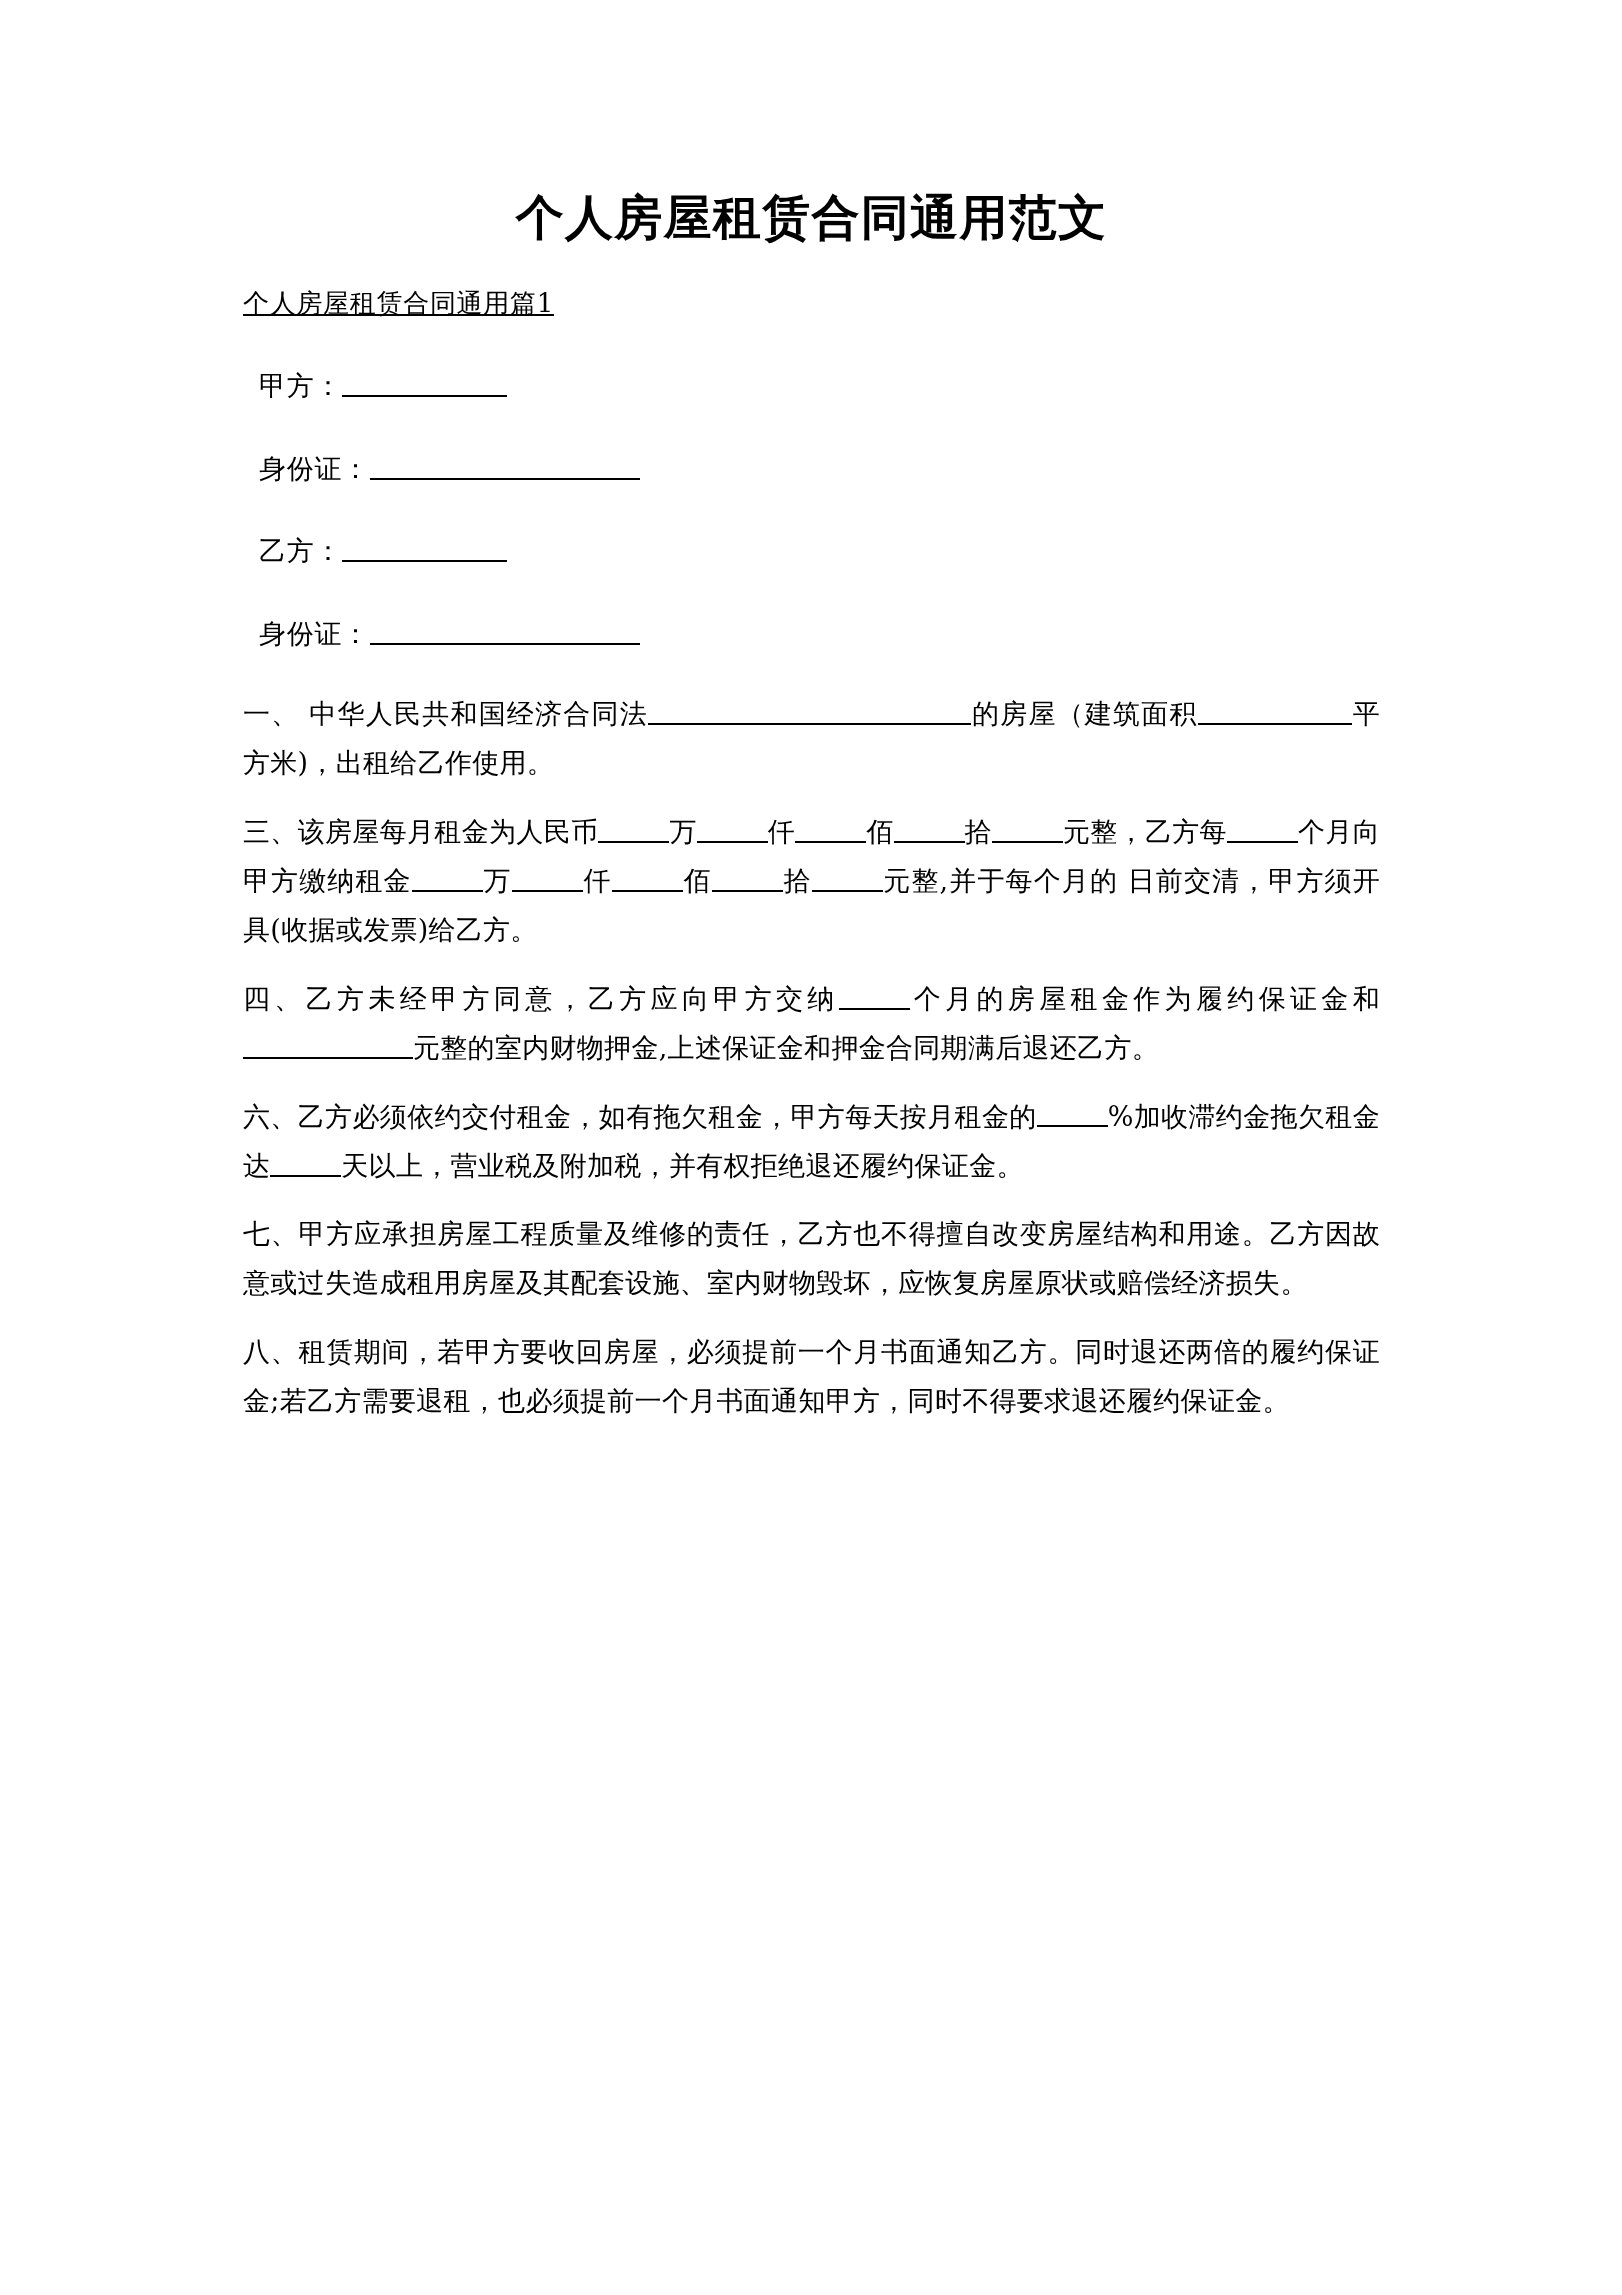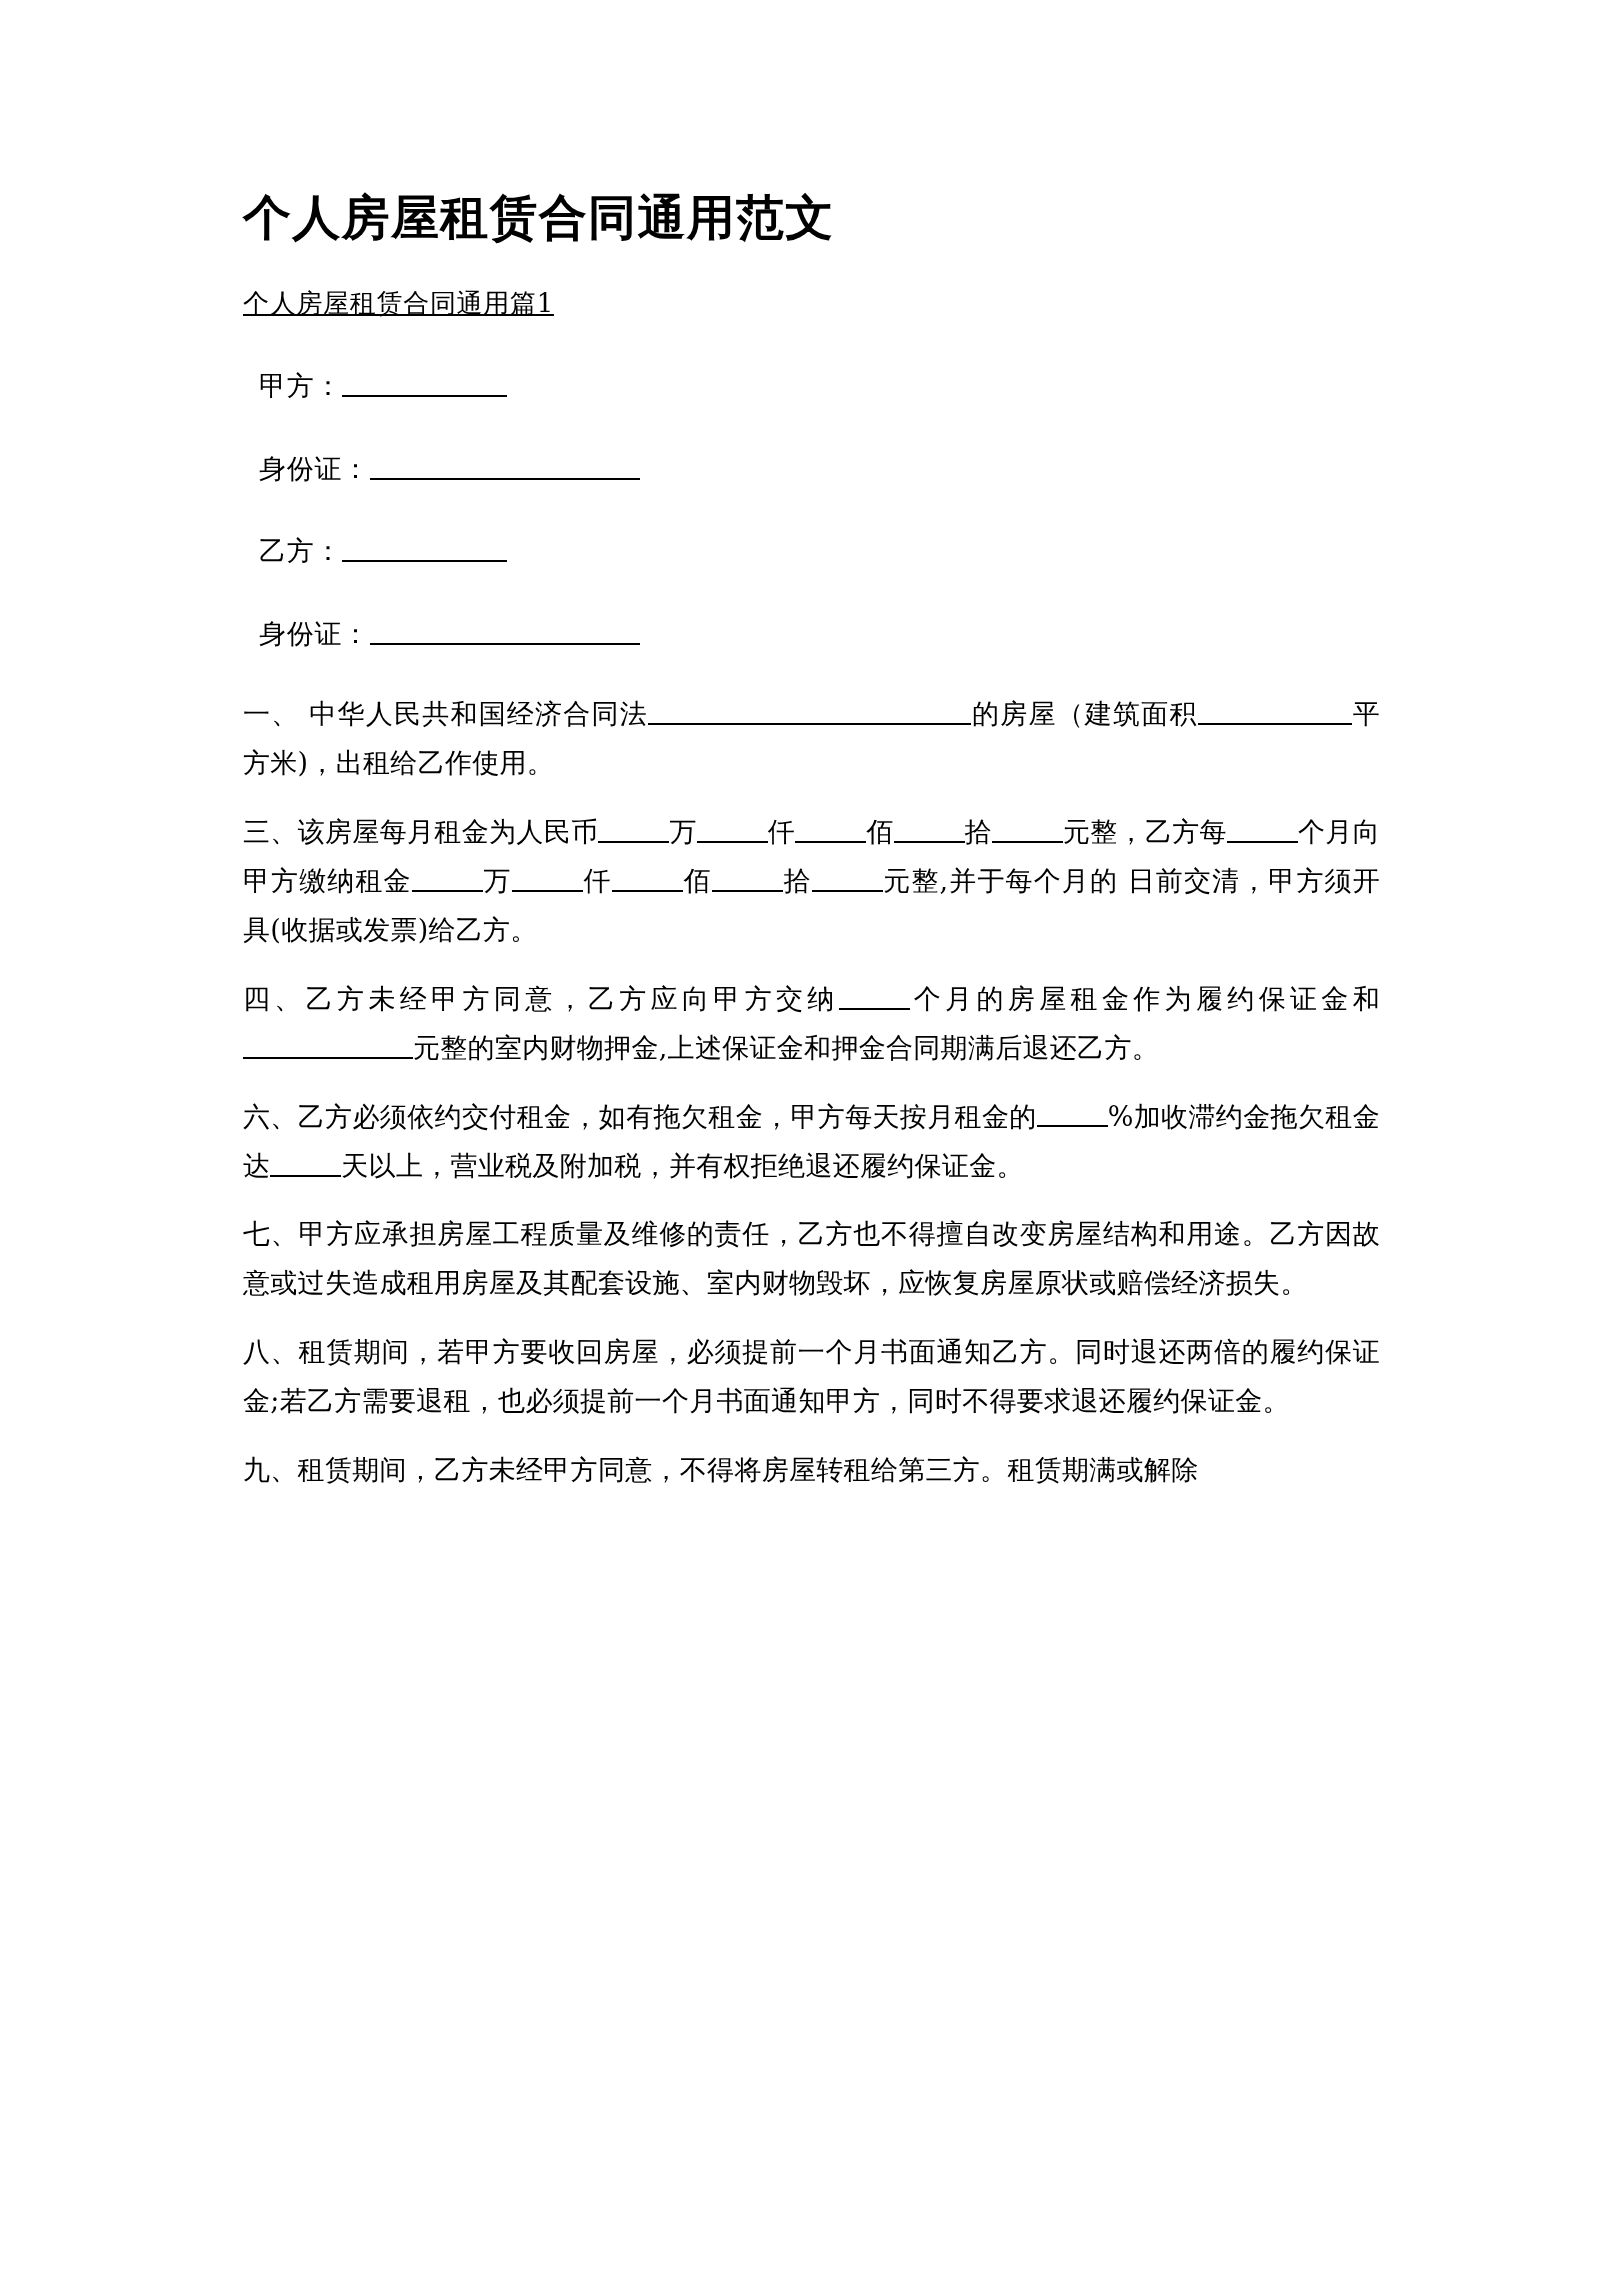--- a/index.html
+++ b/index.html
@@ -25,20 +25,21 @@
     top: 0;
     width: 1137px;
   }
 
   
   .doc-title {
     font-family: "DejaVu Serif", "Liberation Serif", serif;
     font-weight: bold;
     font-size: 48px;
     line-height: 1.25;
+    text-align: center;
     letter-spacing: 1.3px;
     margin: 0;
     padding-top: 187px;
     padding-bottom: 0;
     white-space: pre;
   }
 
   
   .doc-subtitle {
     font-size: 26px;
@@ -138,17 +139,16 @@
 
 
     <p class="para">
       <span>六、乙方必须依约交付租金，如有拖欠租金，甲方每天按月租金的</span><span class="blank blank-s"></span><span>%加收滞约金拖欠租金达</span><span class="blank blank-s"></span><span>天以上，营业税及附加税，并有权拒绝退还履约保证金。</span>
     </p>
 
     <p class="para">七、甲方应承担房屋工程质量及维修的责任，乙方也不得擅自改变房屋结构和用途。乙方因故意或过失造成租用房屋及其配套设施、室内财物毁坏，应恢复房屋原状或赔偿经济损失。</p>
 
     <p class="para">八、租赁期间，若甲方要收回房屋，必须提前一个月书面通知乙方。同时退还两倍的履约保证金;若乙方需要退租，也必须提前一个月书面通知甲方，同时不得要求退还履约保证金。</p>
 
-    <p class="para">九、租赁期间，乙方未经甲方同意，不得将房屋转租给第三方。租赁期满或解除</p>
 
   </div>
 </div>
 
 
 </body></html>

